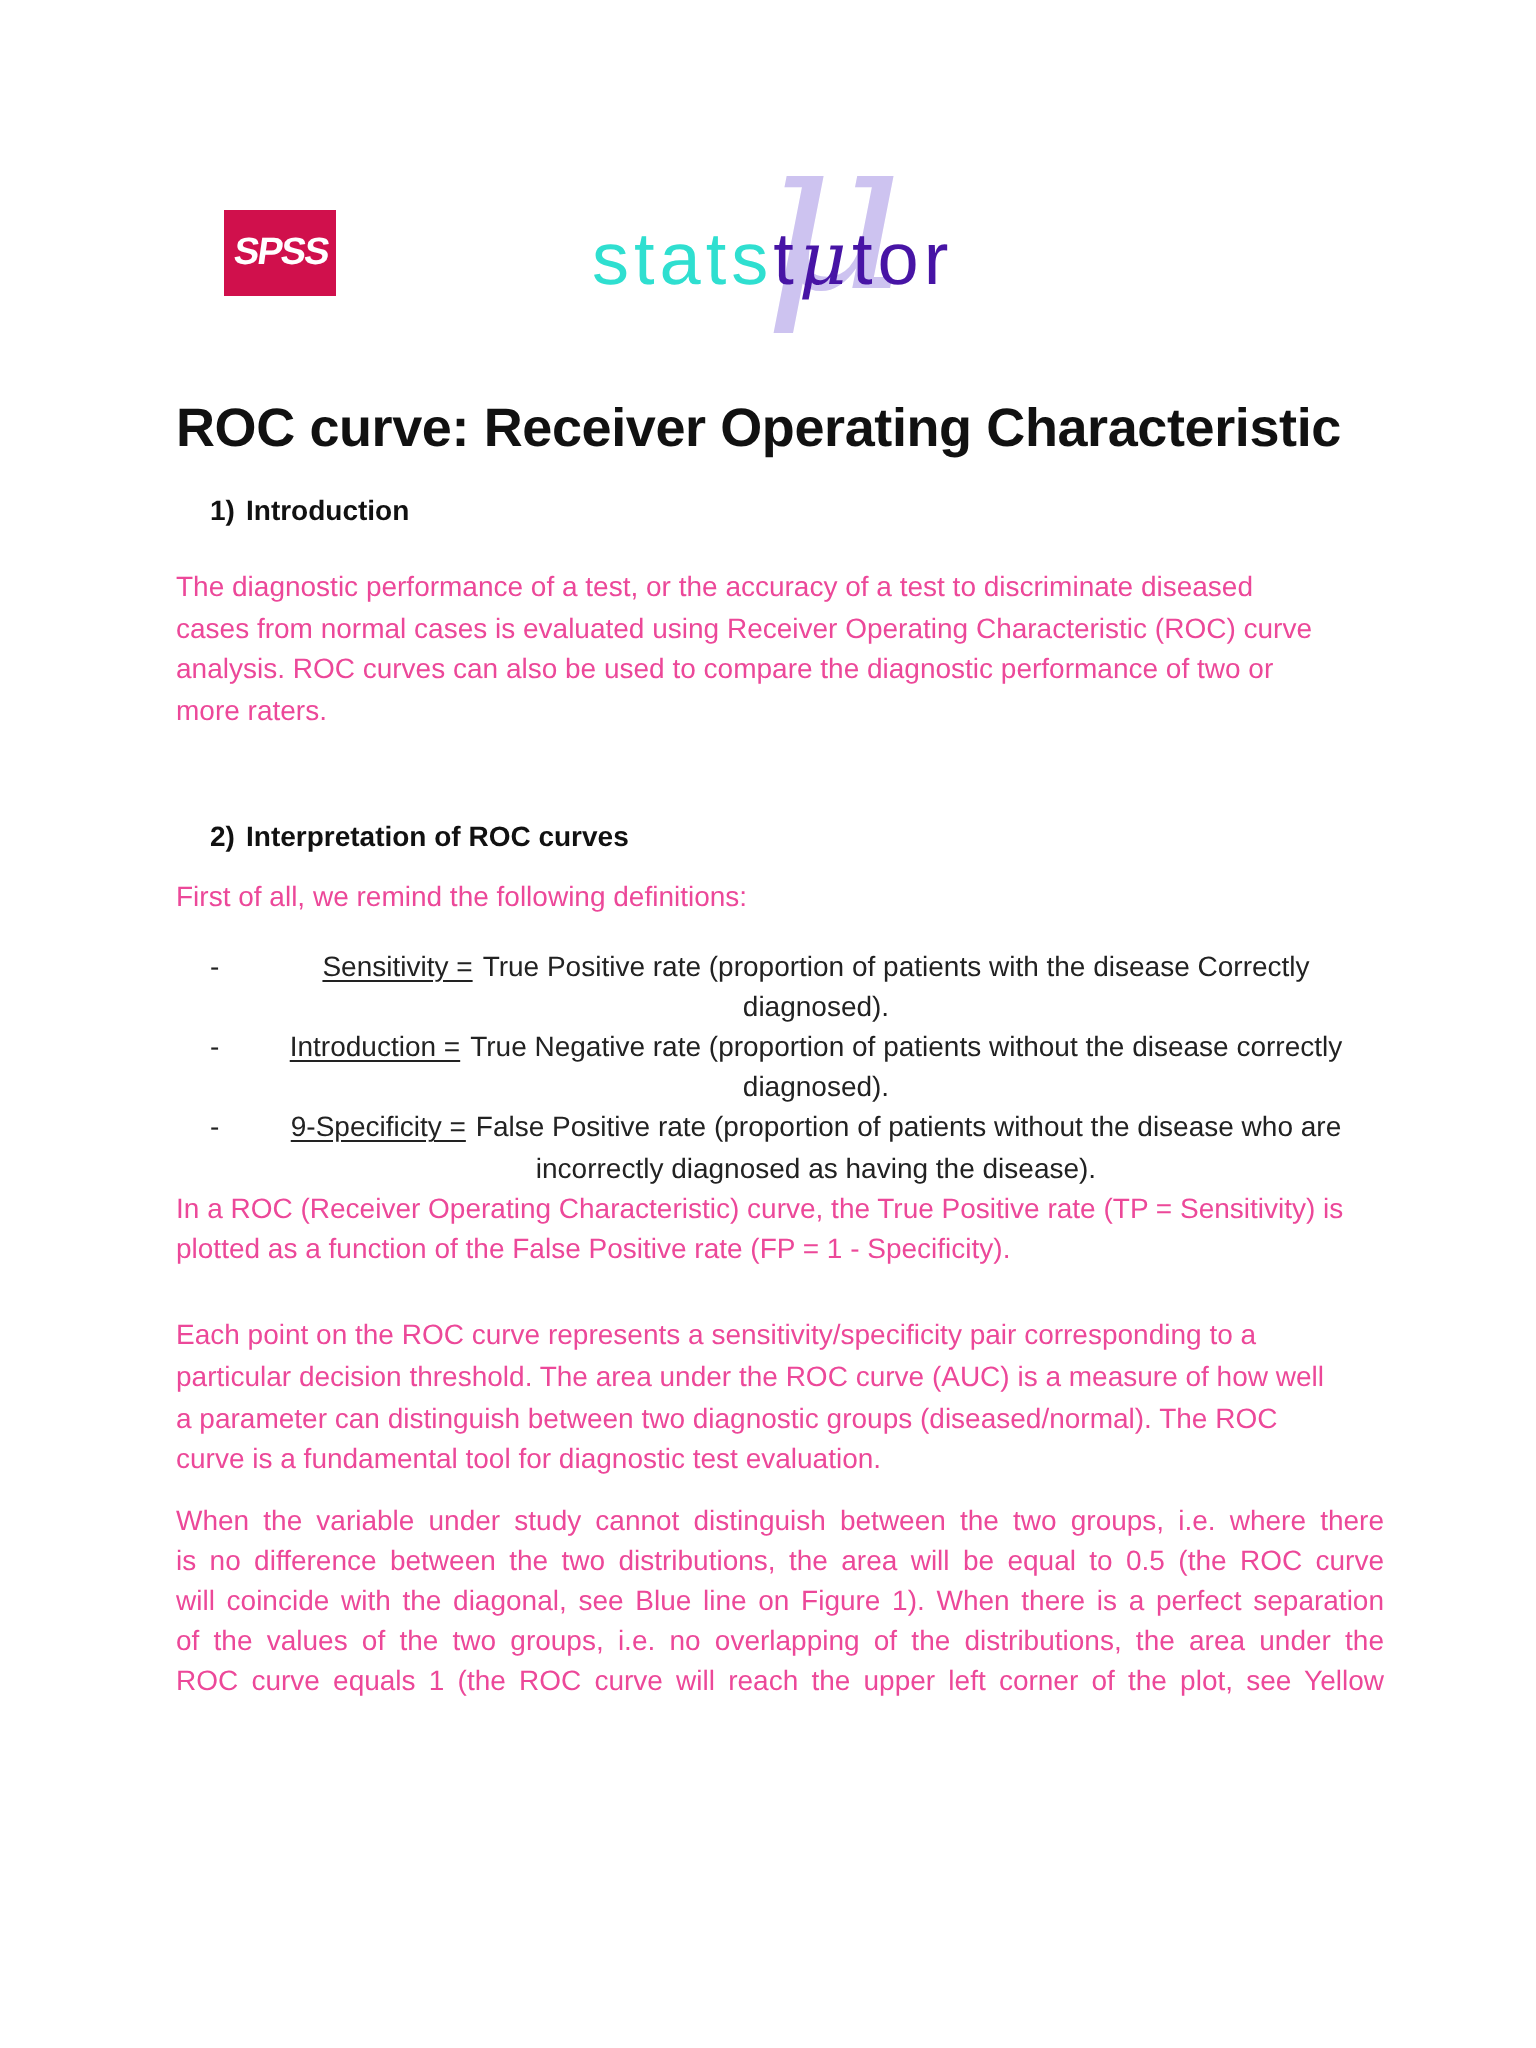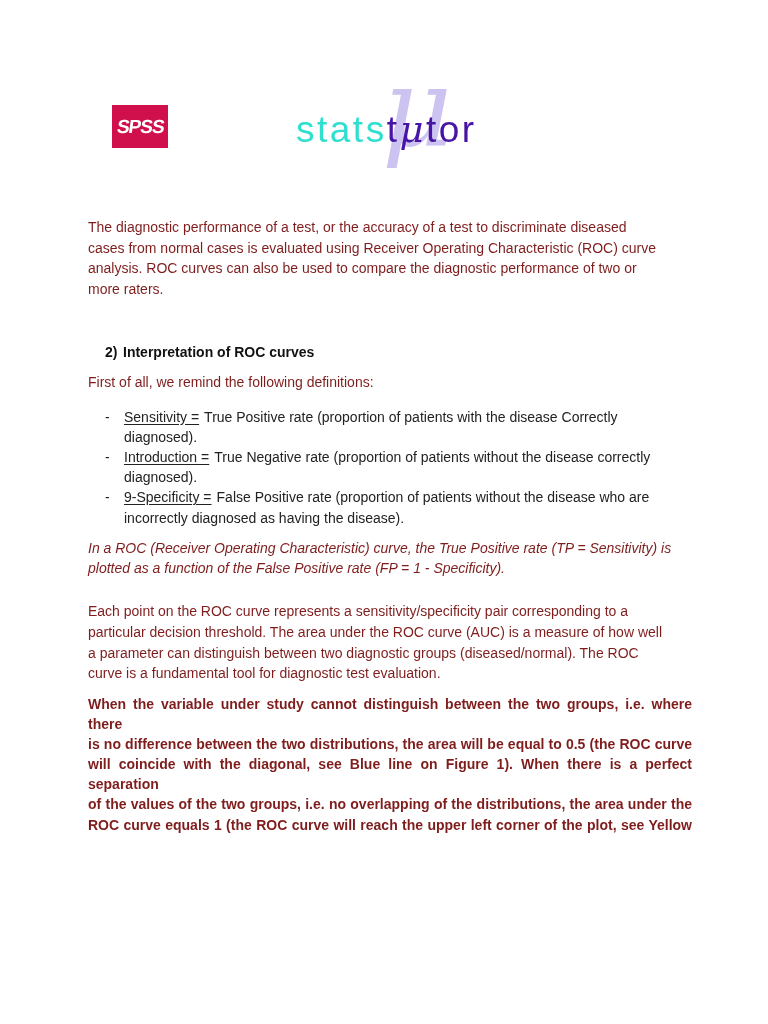--- a/index.html
+++ b/index.html
@@ -58,39 +58,39 @@
   }
   .hblock{
     font-size:14px;line-height:16px;font-weight:700;color:#111111;
     padding-left:17px;
   }
   .hblock .hnum{display:inline-block;width:18px;}
   .h-intro{margin-top:16px;}
   .h-interp{margin-top:44px;}
   .para{
     margin:0;font-size:14px;line-height:20.7px;
-    white-space:pre-line;color:#7f1d1d;
+    white-space:pre-line;color:#ec4899;
   }
   .p-body1{margin-top:20px;}
   .p-lead{margin-top:12px;}
-  .p-roc{margin-top:10px;font-style:italic;}
+  .p-roc{}
   .p-auc{margin-top:22px;}
   .p-area{
     margin-top:10px;line-height:20.1px;
-    text-align:justify;text-align-last:justify;font-weight:bold;
+    text-align:justify;text-align-last:justify;
   }
   .p-area-last{margin-top:0;line-height:20.1px;}
 
   ul.defs{list-style:none;margin:14px 0 0 0;padding:0;}
   ul.defs li{
     display:flex;padding-left:17px;
     font-size:14px;line-height:20.2px;
   }
   ul.defs .dash{width:19px;flex:none;}
-  ul.defs .def{flex:1;white-space:pre-line;}
+  ul.defs .def{flex:1;white-space:pre-line;text-align:center;}
   ul.defs .term{
     text-decoration:underline;text-underline-offset:2px;
     margin-right:5px;
   }
 </style>
 </head>
 <body>
 
 <div class="page">
 
@@ -98,21 +98,25 @@
     <span>SPSS</span>
   </div>
 
   <div class="statstutor-logo">
     <span class="mu-big">μ</span>
     <span class="word"><span class="teal">stats</span><span class="purple">t</span><span class="mu-small">μ</span><span class="purple">tor</span></span>
   </div>
 
   <div class="content">
 
+    <h1 class="doc-title">ROC curve: Receiver Operating Characteristic</h1>
 
+    <div class="hblock h-intro">
+      <span class="hnum">1)</span><span>Introduction</span>
+    </div>
 
     <p class="para p-body1">The diagnostic performance of a test, or the accuracy of a test to discriminate diseased
 cases from normal cases is evaluated using Receiver Operating Characteristic (ROC) curve
 analysis. ROC curves can also be used to compare the diagnostic performance of two or
 more raters.</p>
 
     <div class="hblock h-interp">
       <span class="hnum">2)</span><span>Interpretation of ROC curves</span>
     </div>
 

